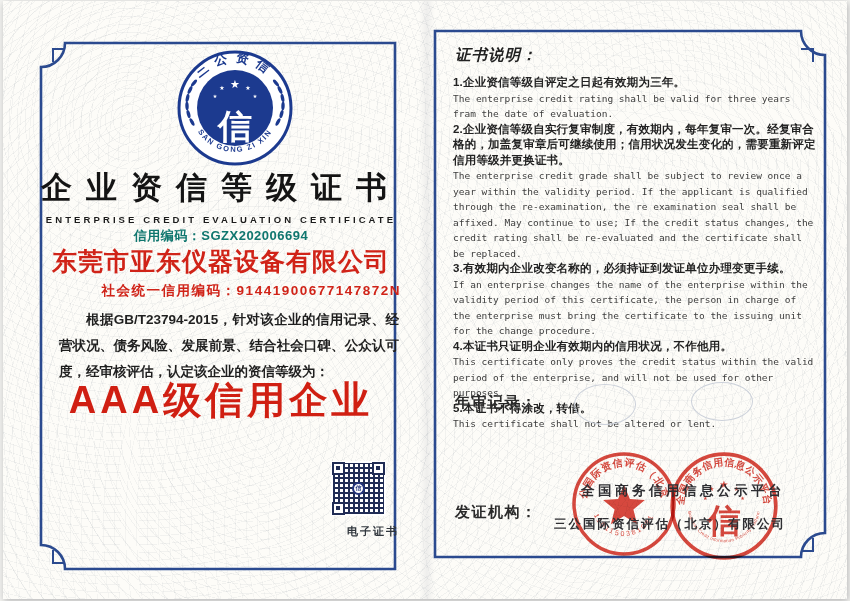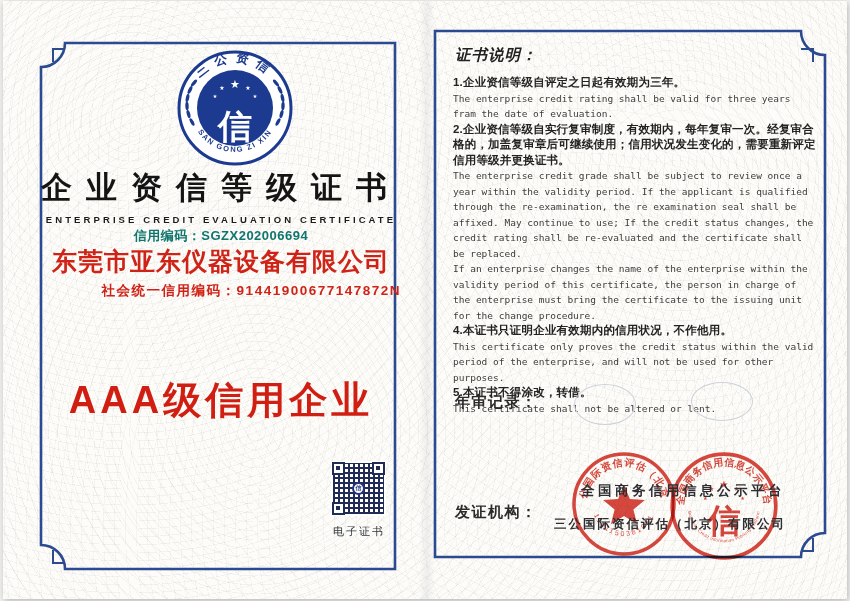--- a/index.html
+++ b/index.html
@@ -33,21 +33,21 @@
   .qr{left:328px;top:460px;width:55px;height:55px;background:#fff;}
   .qr .dots{position:absolute;inset:2px;background:
       repeating-linear-gradient(0deg,#202c55 0 2px,transparent 2px 5px),
       repeating-linear-gradient(90deg,#202c55 0 2px,#ffffff 2px 5px);}
   .finder{position:absolute;width:13px;height:13px;border:2.5px solid #202c55;background:#fff;box-sizing:border-box;}
   .finder i{position:absolute;left:2px;top:2px;width:4px;height:4px;background:#202c55;display:block;}
   .f-tl{left:1px;top:1px}.f-tr{right:1px;top:1px}.f-bl{left:1px;bottom:1px}
   .qr-center{position:absolute;left:21px;top:21px;width:13px;height:13px;border-radius:50%;
     background:#fff;border:2px solid #24357d;box-sizing:border-box;color:#24357d;
     font-size:6px;font-weight:bold;text-align:center;line-height:9px;}
-  .qr-caption{left:322px;top:523px;width:68px;text-align:center;font-size:11px;color:#30363d;letter-spacing:2px;font-weight:400;}
+  .qr-caption{left:336px;top:523px;width:68px;text-align:center;font-size:11px;color:#30363d;letter-spacing:2px;font-weight:700;}
   
   .r-heading{left:452px;top:44px;font-size:15.5px;font-weight:bold;color:#222;letter-spacing:1px;font-style:italic;}
   .clauses{left:450px;top:74px;width:366px;color:#222;}
   .clauses p{margin:0;line-height:15.5px;}
   .clauses .cn{font-size:11.5px;font-weight:bold;letter-spacing:.2px;}
   .clauses .en{font-family:"DejaVu Sans Mono",monospace;font-size:9.5px;color:#3c3c3c;}
   .annual-label{left:452px;top:392px;font-size:15px;font-weight:bold;color:#2a2a2a;letter-spacing:1.5px;}
   .oval{border:1px solid #ccd1da;border-radius:50%;background:transparent;}
   .oval1{left:571px;top:383px;width:60px;height:39px;}
   .oval2{left:688px;top:381px;width:60px;height:37px;}
@@ -120,20 +120,21 @@
     <text x="60" y="90" font-size="34" font-weight="bold" fill="#ffffff" text-anchor="middle">信</text>
   </svg>
 
   <div class="abs title-block">
     <div class="title-cn">企业资信等级证书</div>
     <div class="title-en">ENTERPRISE CREDIT EVALUATION CERTIFICATE</div>
   </div>
   <div class="abs credit-code">信用编码：SGZX202006694</div>
   <div class="abs company">东莞市亚东仪器设备有限公司</div>
   <div class="abs social-code">社会统一信用编码：91441900677147872N</div>
+  <div class="abs statement">根据GB/T23794-2015，针对该企业的信用记录、经营状况、债务风险、发展前景、结合社会口碑、公众认可度，经审核评估，认定该企业的资信等级为：</div>
   <div class="abs rating">AAA级信用企业</div>
 
 
   <div class="abs qr">
     <span class="dots"></span>
     <span class="finder f-tl">
         <i></i>
       </span>
     <span class="finder f-tr">
         <i></i>
@@ -145,20 +146,21 @@
   </div>
   <div class="abs qr-caption">电子证书</div>
 
   <div class="abs r-heading">证书说明：</div>
 
   <div class="abs clauses">
     <p class="cn">1.企业资信等级自评定之日起有效期为三年。</p>
     <p class="en">The enterprise credit rating shall be valid for three years fram the date of evaluation.</p>
     <p class="cn">2.企业资信等级自实行复审制度，有效期内，每年复审一次。经复审合格的，加盖复审章后可继续使用；信用状况发生变化的，需要重新评定信用等级并更换证书。</p>
     <p class="en">The enterprise credit grade shall be subject to review once a year within the validity period. If the applicant is qualified through the re-examination, the re examination seal shall be affixed. May continue to use; If the credit status changes, the credit rating shall be re-evaluated and the certificate shall be replaced.</p>
+    <p class="cn">3.有效期内企业改变名称的，必须持证到发证单位办理变更手续。</p>
     <p class="en">If an enterprise changes the name of the enterprise within the validity period of this certificate, the person in charge of the enterprise must bring the certificate to the issuing unit for the change procedure.</p>
     <p class="cn">4.本证书只证明企业有效期内的信用状况，不作他用。</p>
     <p class="en">This certificate only proves the credit status within the valid period of the enterprise, and will not be used for other purposes.</p>
     <p class="cn">5.本证书不得涂改，转借。</p>
     <p class="en">This certificate shall not be altered or lent.</p>
   </div>
 
   <div class="abs annual-label">年审记录：</div>
   <div class="abs oval oval1"></div>
   <div class="abs oval oval2"></div>

